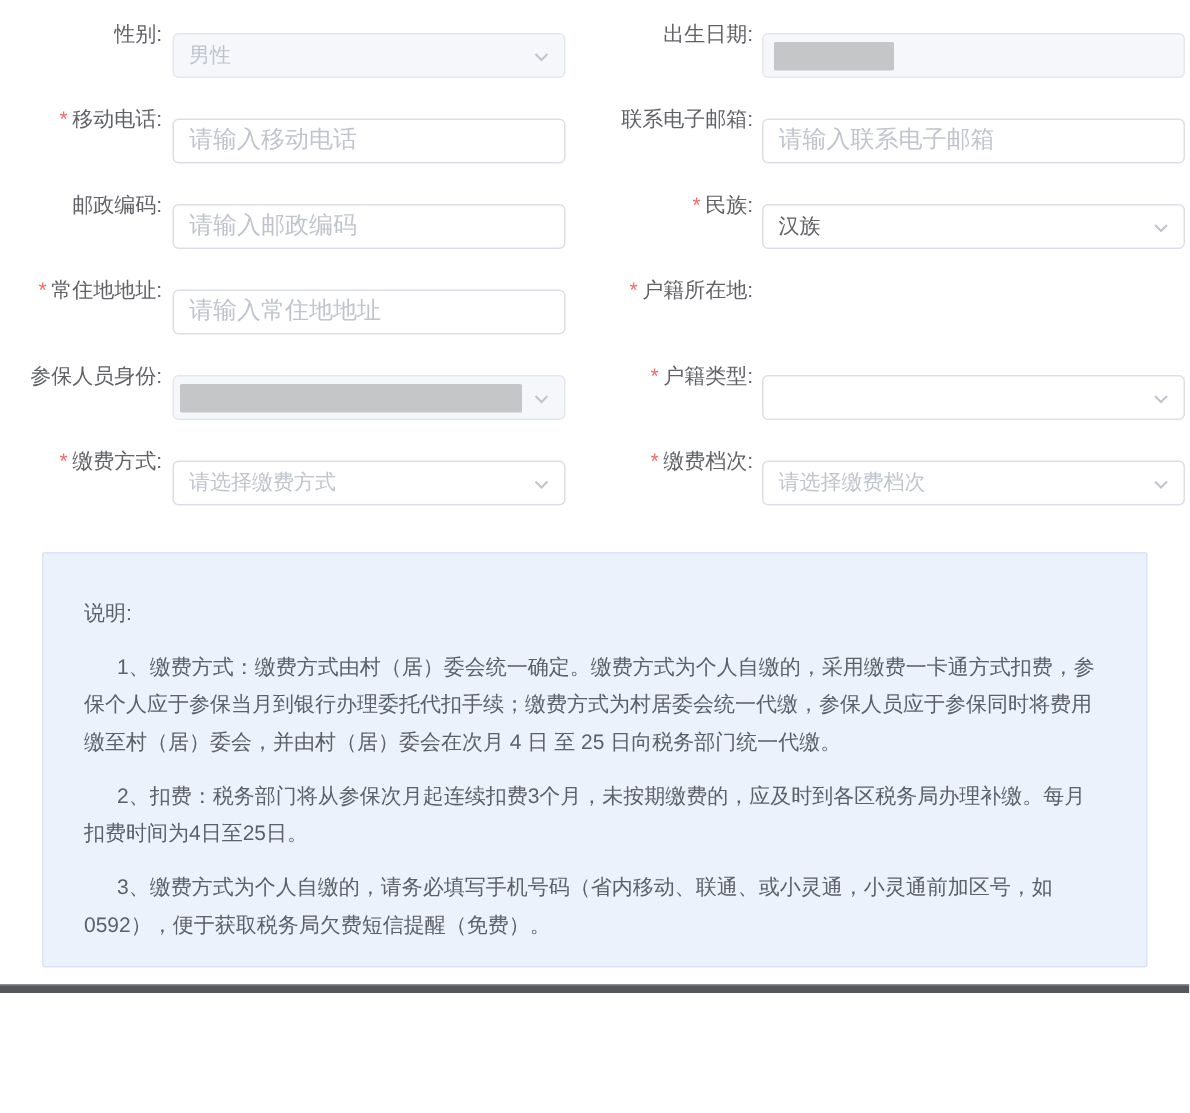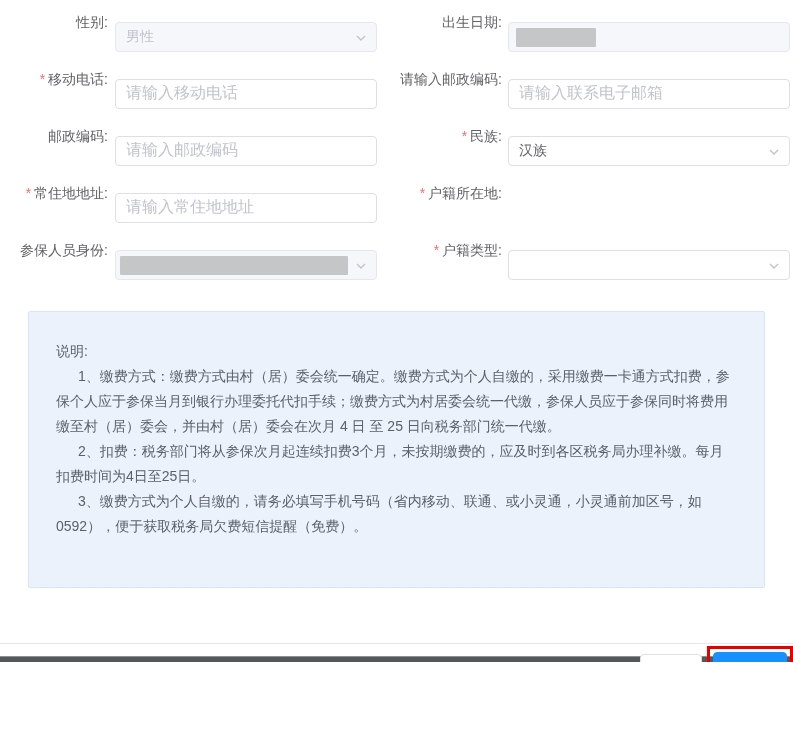--- a/index.html
+++ b/index.html
@@ -84,21 +84,21 @@
     background: #ebf2fb;
     border: 1px solid #d9e4f4;
     border-radius: 2px;
     padding: 27px 27px 0 27px;
     font-size: 14px;
     line-height: 25px;
     color: #5b6169;
     overflow: hidden;
   }
   .info-box .info-title { text-indent: 0; }
-  .info-box p.ipara { text-indent: 22px; }
+  .info-box p.ipara { margin-top: 11px; text-indent: 22px; }
   
   .footer {
     border-top: 1px solid #e8e8e8;
     margin-top: 55px;
     height: 53px;
     display: flex;
     align-items: center;
     justify-content: flex-end;
     position: relative;
     z-index: 2;
@@ -160,21 +160,21 @@
       <div class="ctl ctl-r disabled">
         <span class="redact redact-sm"></span>
       </div>
     </div>
 
     <div class="form-row">
       <div class="lbl lbl-l"><span class="req">*</span><span>移动电话:</span></div>
       <div class="ctl ctl-l">
         <input type="text" placeholder="请输入移动电话" style="">
       </div>
-      <div class="lbl lbl-r"><span>请输入邮政编码:</span></div>
+      <div class="lbl lbl-r"><span>联系电子邮箱:</span></div>
       <div class="ctl ctl-r">
         <input type="text" placeholder="请输入联系电子邮箱" style="">
       </div>
     </div>
 
     <div class="form-row">
       <div class="lbl lbl-l"><span>邮政编码:</span></div>
       <div class="ctl ctl-l">
         <input type="text" placeholder="请输入邮政编码" style="">
       </div>
@@ -205,20 +205,36 @@
       </div>
       <div class="lbl lbl-r"><span class="req">*</span><span>户籍类型:</span></div>
       <div class="ctl ctl-r">
         <span class="value"></span>
         <svg class="chev" viewBox="0 0 14 14">
             <path d="M3 5l4 4 4-4" fill="none" stroke="#c0c4cc" stroke-width="1.4"></path>
           </svg>
       </div>
     </div>
 
+    <div class="form-row">
+      <div class="lbl lbl-l"><span class="req">*</span><span>缴费方式:</span></div>
+      <div class="ctl ctl-l">
+        <span class="ph">请选择缴费方式</span>
+        <svg class="chev" viewBox="0 0 14 14">
+            <path d="M3 5l4 4 4-4" fill="none" stroke="#c0c4cc" stroke-width="1.4"></path>
+          </svg>
+      </div>
+      <div class="lbl lbl-r"><span class="req">*</span><span>缴费档次:</span></div>
+      <div class="ctl ctl-r">
+        <span class="ph">请选择缴费档次</span>
+        <svg class="chev" viewBox="0 0 14 14">
+            <path d="M3 5l4 4 4-4" fill="none" stroke="#c0c4cc" stroke-width="1.4"></path>
+          </svg>
+      </div>
+    </div>
   </div>
 
   <div class="info-box">
     <p class="info-title">说明:</p>
     <p class="ipara">1、缴费方式：缴费方式由村（居）委会统一确定。缴费方式为个人自缴的，采用缴费一卡通方式扣费，参保个人应于参保当月到银行办理委托代扣手续；缴费方式为村居委会统一代缴，参保人员应于参保同时将费用缴至村（居）委会，并由村（居）委会在次月 4 日 至 25 日向税务部门统一代缴。</p>
     <p class="ipara">2、扣费：税务部门将从参保次月起连续扣费3个月，未按期缴费的，应及时到各区税务局办理补缴。每月扣费时间为4日至25日。</p>
     <p class="ipara">3、缴费方式为个人自缴的，请务必填写手机号码（省内移动、联通、或小灵通，小灵通前加区号，如0592），便于获取税务局欠费短信提醒（免费）。</p>
   </div>
 
   <div class="footer">

